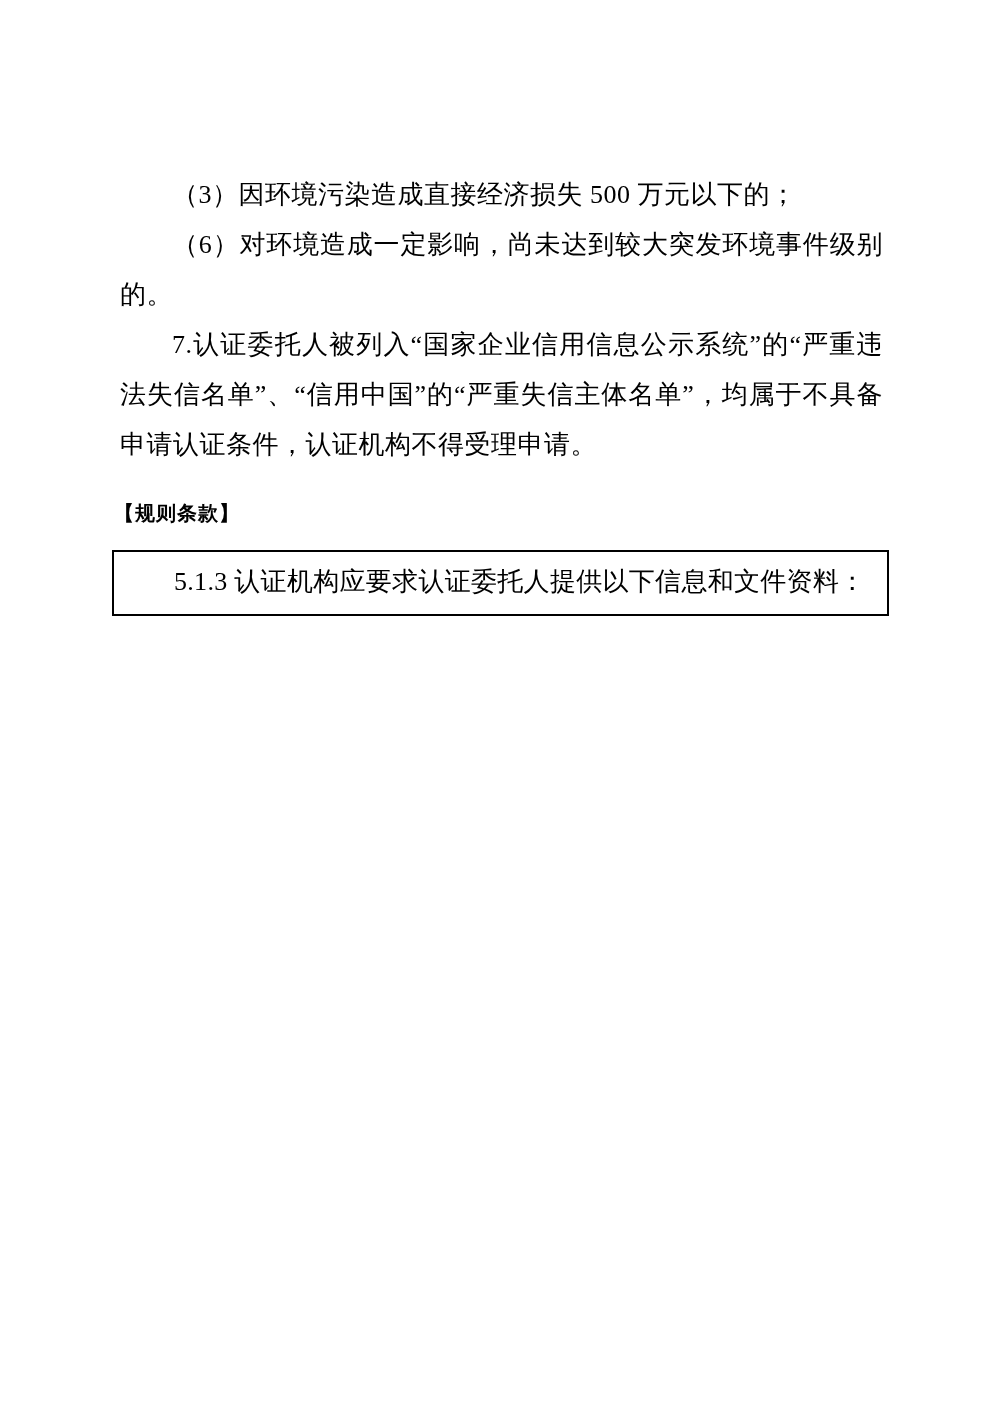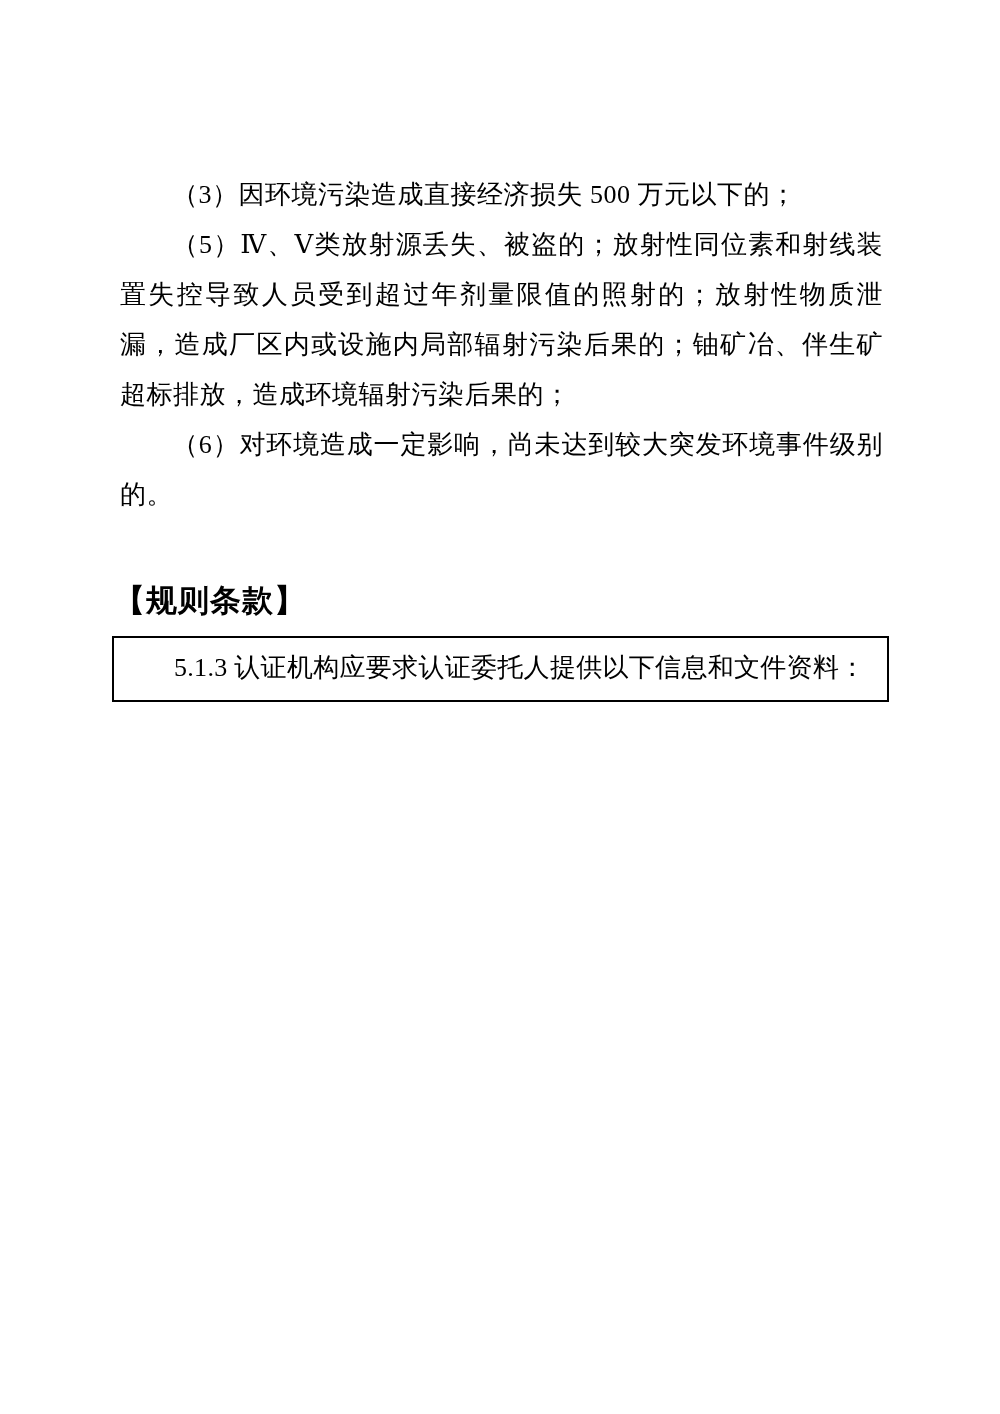--- a/index.html
+++ b/index.html
@@ -24,25 +24,25 @@
   }
   .body-para {
     margin: 0;
     font-size: 26px;
     line-height: 50px;
     text-indent: 2em;
     text-align: justify;
     letter-spacing: 0.5px;
   }
   .section-heading {
-    margin: 64px 0 18px -6px;
-    font-size: 31px;
+    margin: 28px 0 18px -6px;
+    font-size: 20px;
     line-height: 34px;
     font-weight: bold;
-    font-family: Liberation Sans, sans-serif;
+    font-family: Liberation Mono, monospace;
     letter-spacing: 1px;
   }
   .rule-box {
     border: 2px solid #000000;
     margin-left: -8px;
     margin-right: -6px;
     padding: 6px 8px 8px 8px;
   }
   .rule-box .body-para {
     line-height: 48px;
@@ -59,22 +59,22 @@
     letter-spacing: 2px;
   }
 </style>
 </head>
 <body>
 
 <div class="page">
   <div class="content">
 
     <p class="body-para">（3）因环境污染造成直接经济损失 500 万元以下的；</p>
-    <p class="body-para">（5）Ⅳ、Ⅴ类放射源丢失、被盗的；放射性同位素和射线装置失控导致人员受到超过年剂量限值的照射的；放射性物质泄漏，造成厂区内或设施内局部辐射污染后果的；铀矿冶、伴生矿超标排放，造成环境辐射污染后果的；</p>
     <p class="body-para">（6）对环境造成一定影响，尚未达到较大突发环境事件级别的。</p>
+    <p class="body-para">7.认证委托人被列入“国家企业信用信息公示系统”的“严重违法失信名单”、“信用中国”的“严重失信主体名单”，均属于不具备申请认证条件，认证机构不得受理申请。</p>
 
     <h3 class="section-heading">【规则条款】</h3>
 
     <div class="rule-box">
       <p class="body-para">5.1.3 认证机构应要求认证委托人提供以下信息和文件资料：</p>
     </div>
 
   </div>
 
   <div class="page-number">— 20 —</div>

